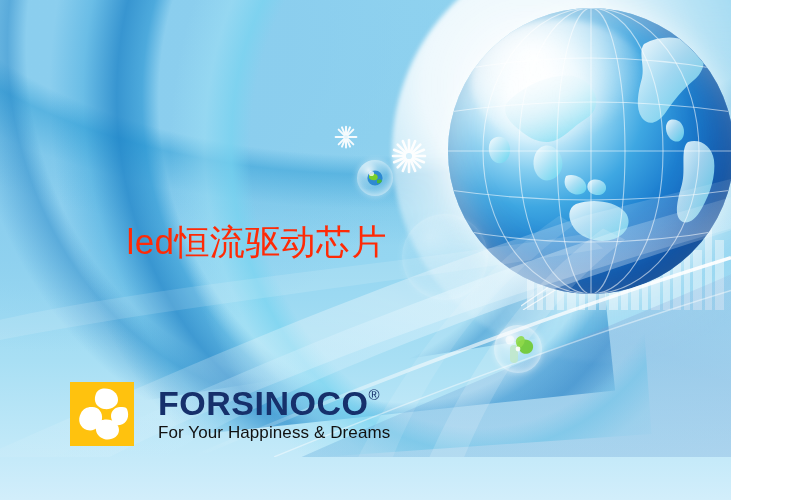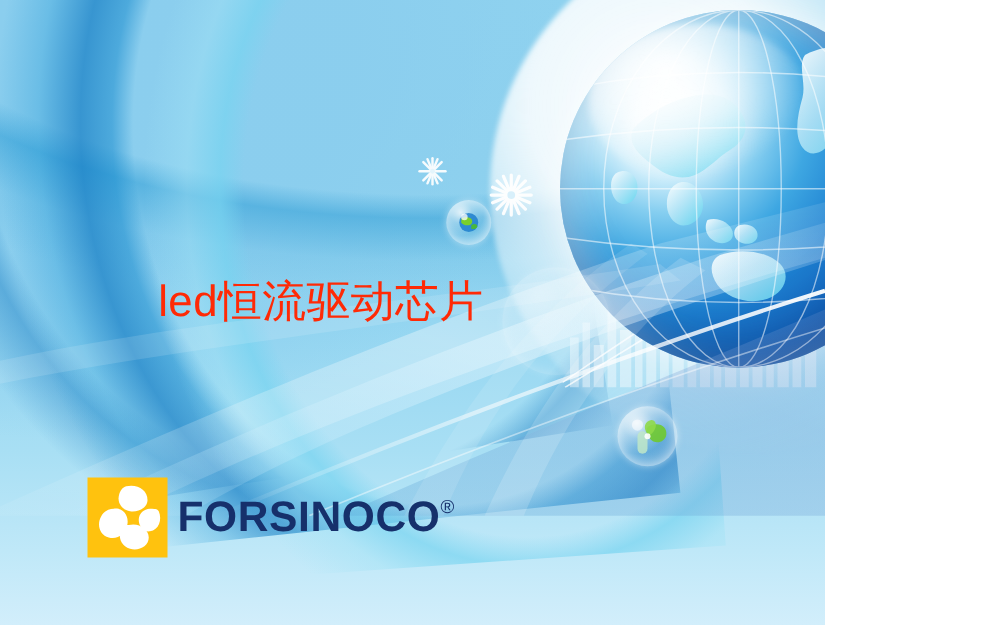--- a/index.html
+++ b/index.html
@@ -2,21 +2,21 @@
 <html><head>
 <meta charset="utf-8">
 <style>
   html, body {
     margin: 0;
     padding: 0;
     background: #ffffff;
   }
   #stage {
     position: relative;
-    width: 660px;
+    width: 731px;
     height: 500px;
     overflow: hidden;
     font-family: "Liberation Sans", sans-serif;
     background: #8ed2ee;
   }
 
   
   .layer { position: absolute; inset: 0; }
 
   .bg-base {
@@ -189,21 +189,21 @@
     align-items: center;
   }
   .logo-mark {
     width: 64px; height: 64px;
     background: #ffc20e;
     flex: 0 0 auto;
     position: relative;
   }
   .logo-mark svg { position: absolute; inset: 0; }
   .logo-text {
-    margin-left: 8px;
+    margin-left: 24px;
     display: flex;
     flex-direction: column;
     justify-content: center;
   }
   .logo-name {
     color: #16306b;
     font-weight: bold;
     font-size: 34px;
     line-height: 1.0;
     letter-spacing: 0.5px;
@@ -465,16 +465,17 @@
           <path d="M21 25 C28 24 33 30 32 37 C31 45 24 50 17 48
                    C10 46 7 38 11 31 C13 27 17 25 21 25 Z"></path>
         </g>
       </svg>
     </div>
     <div class="logo-text">
       <div class="logo-name">
         <span>FORSINOCO</span>
         <span class="logo-reg">®</span>
       </div>
+      <div class="logo-tagline">For Your Happiness &amp; Dreams</div>
     </div>
   </div>
 
 </div>
 
 </body></html>

